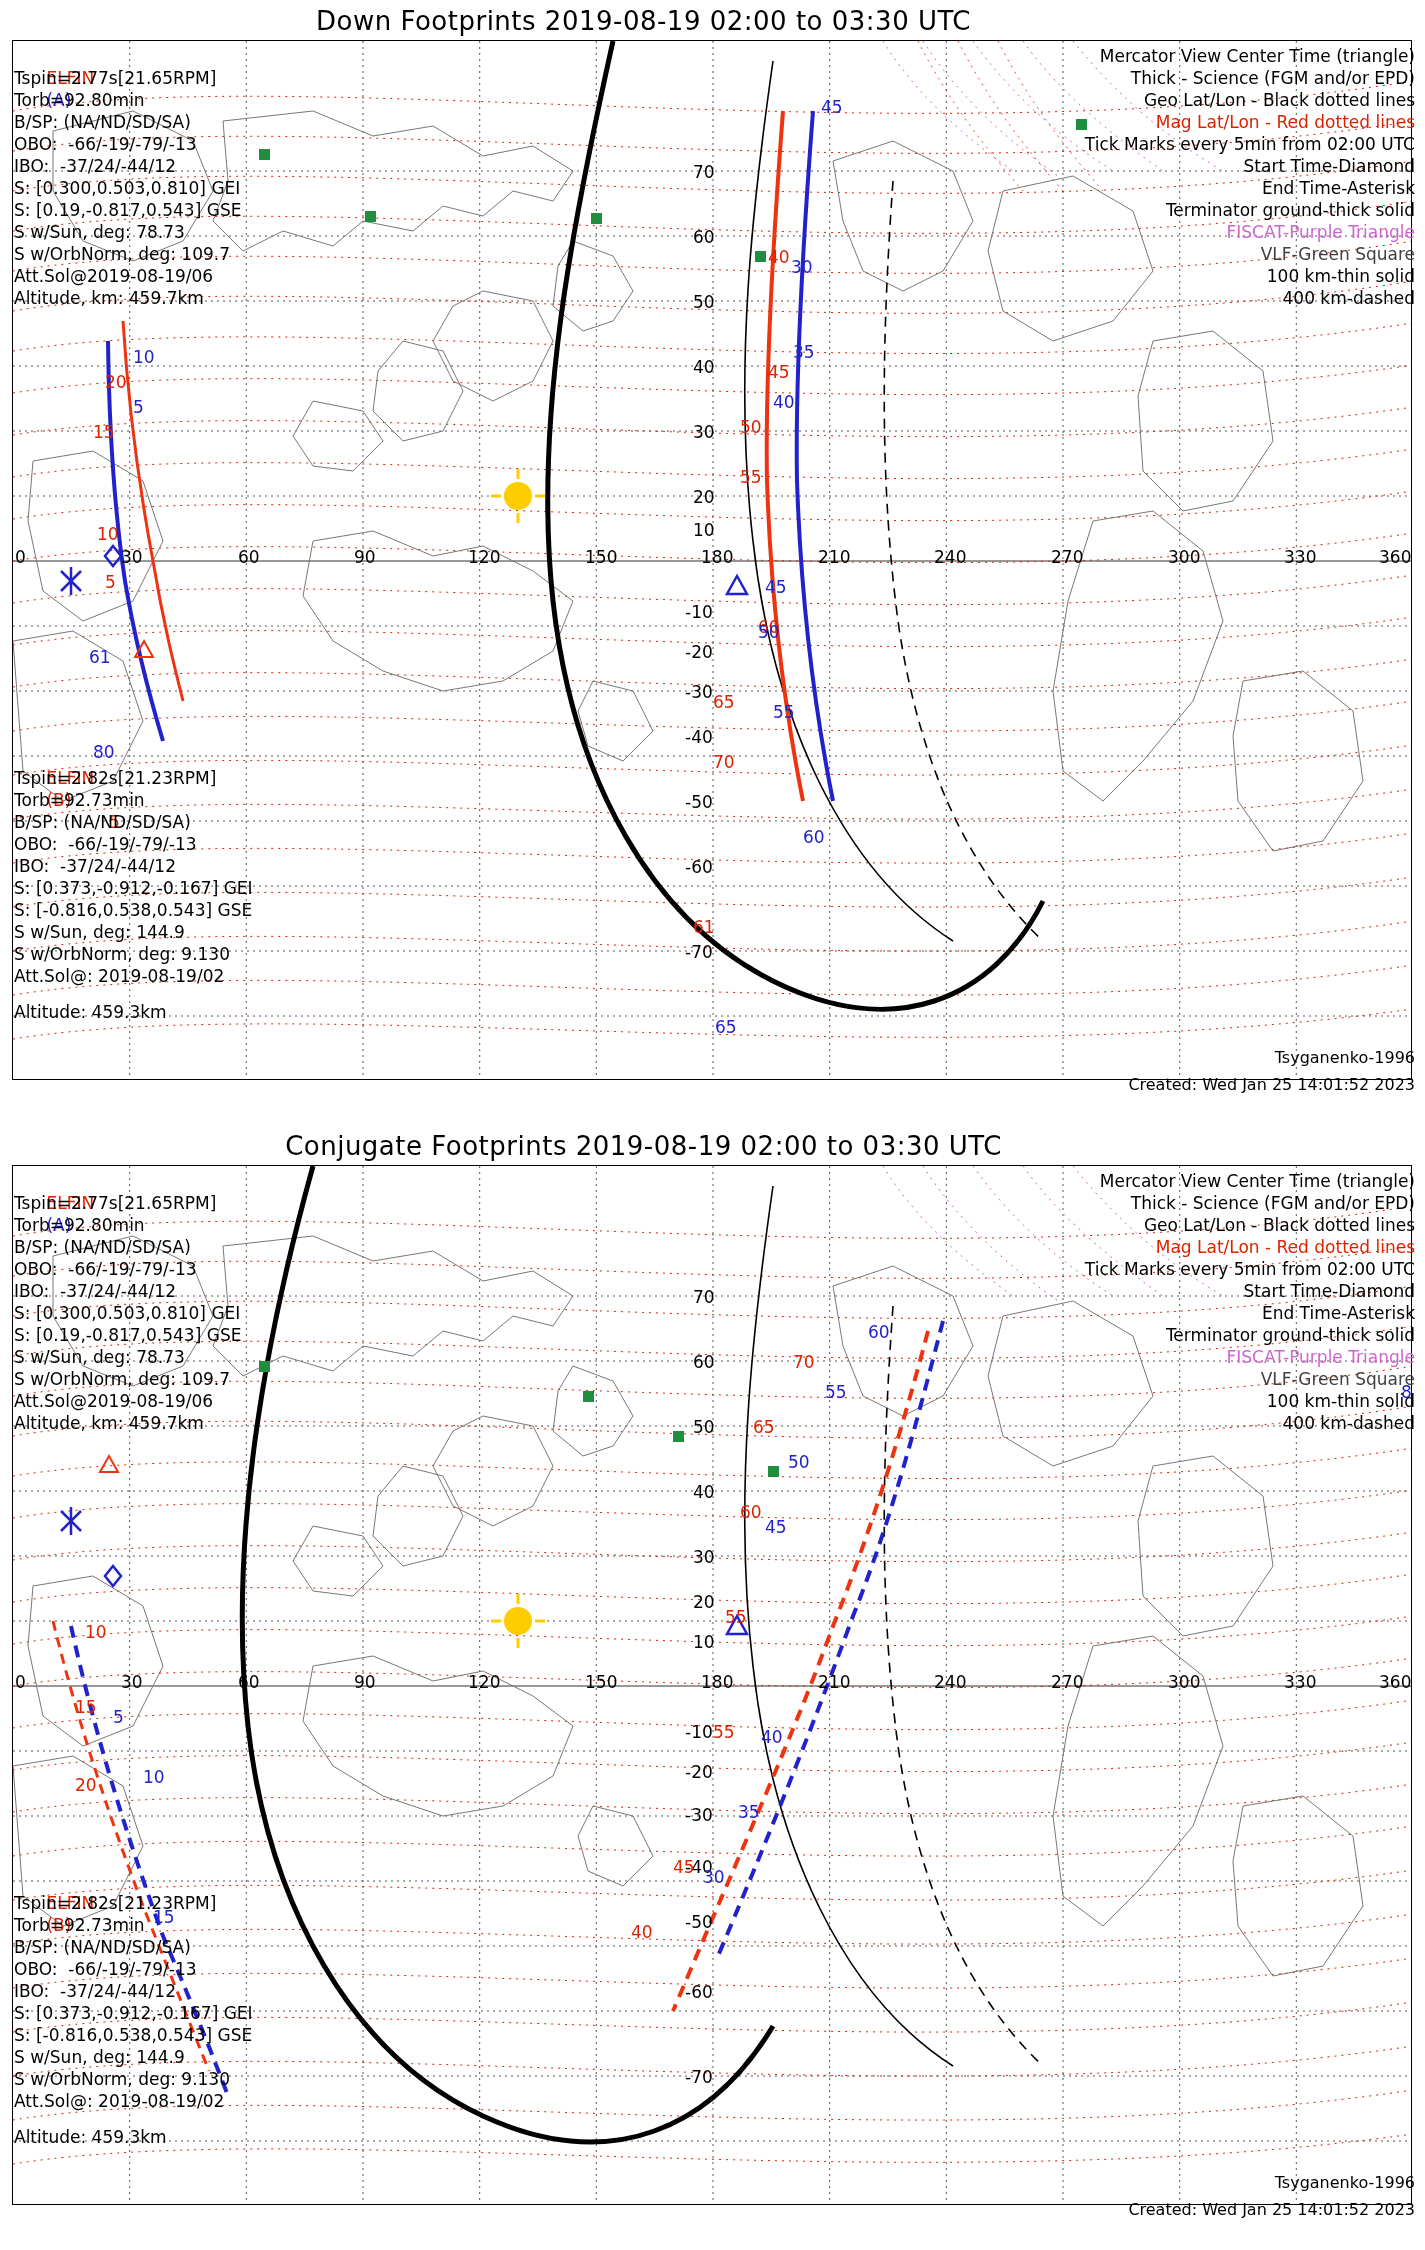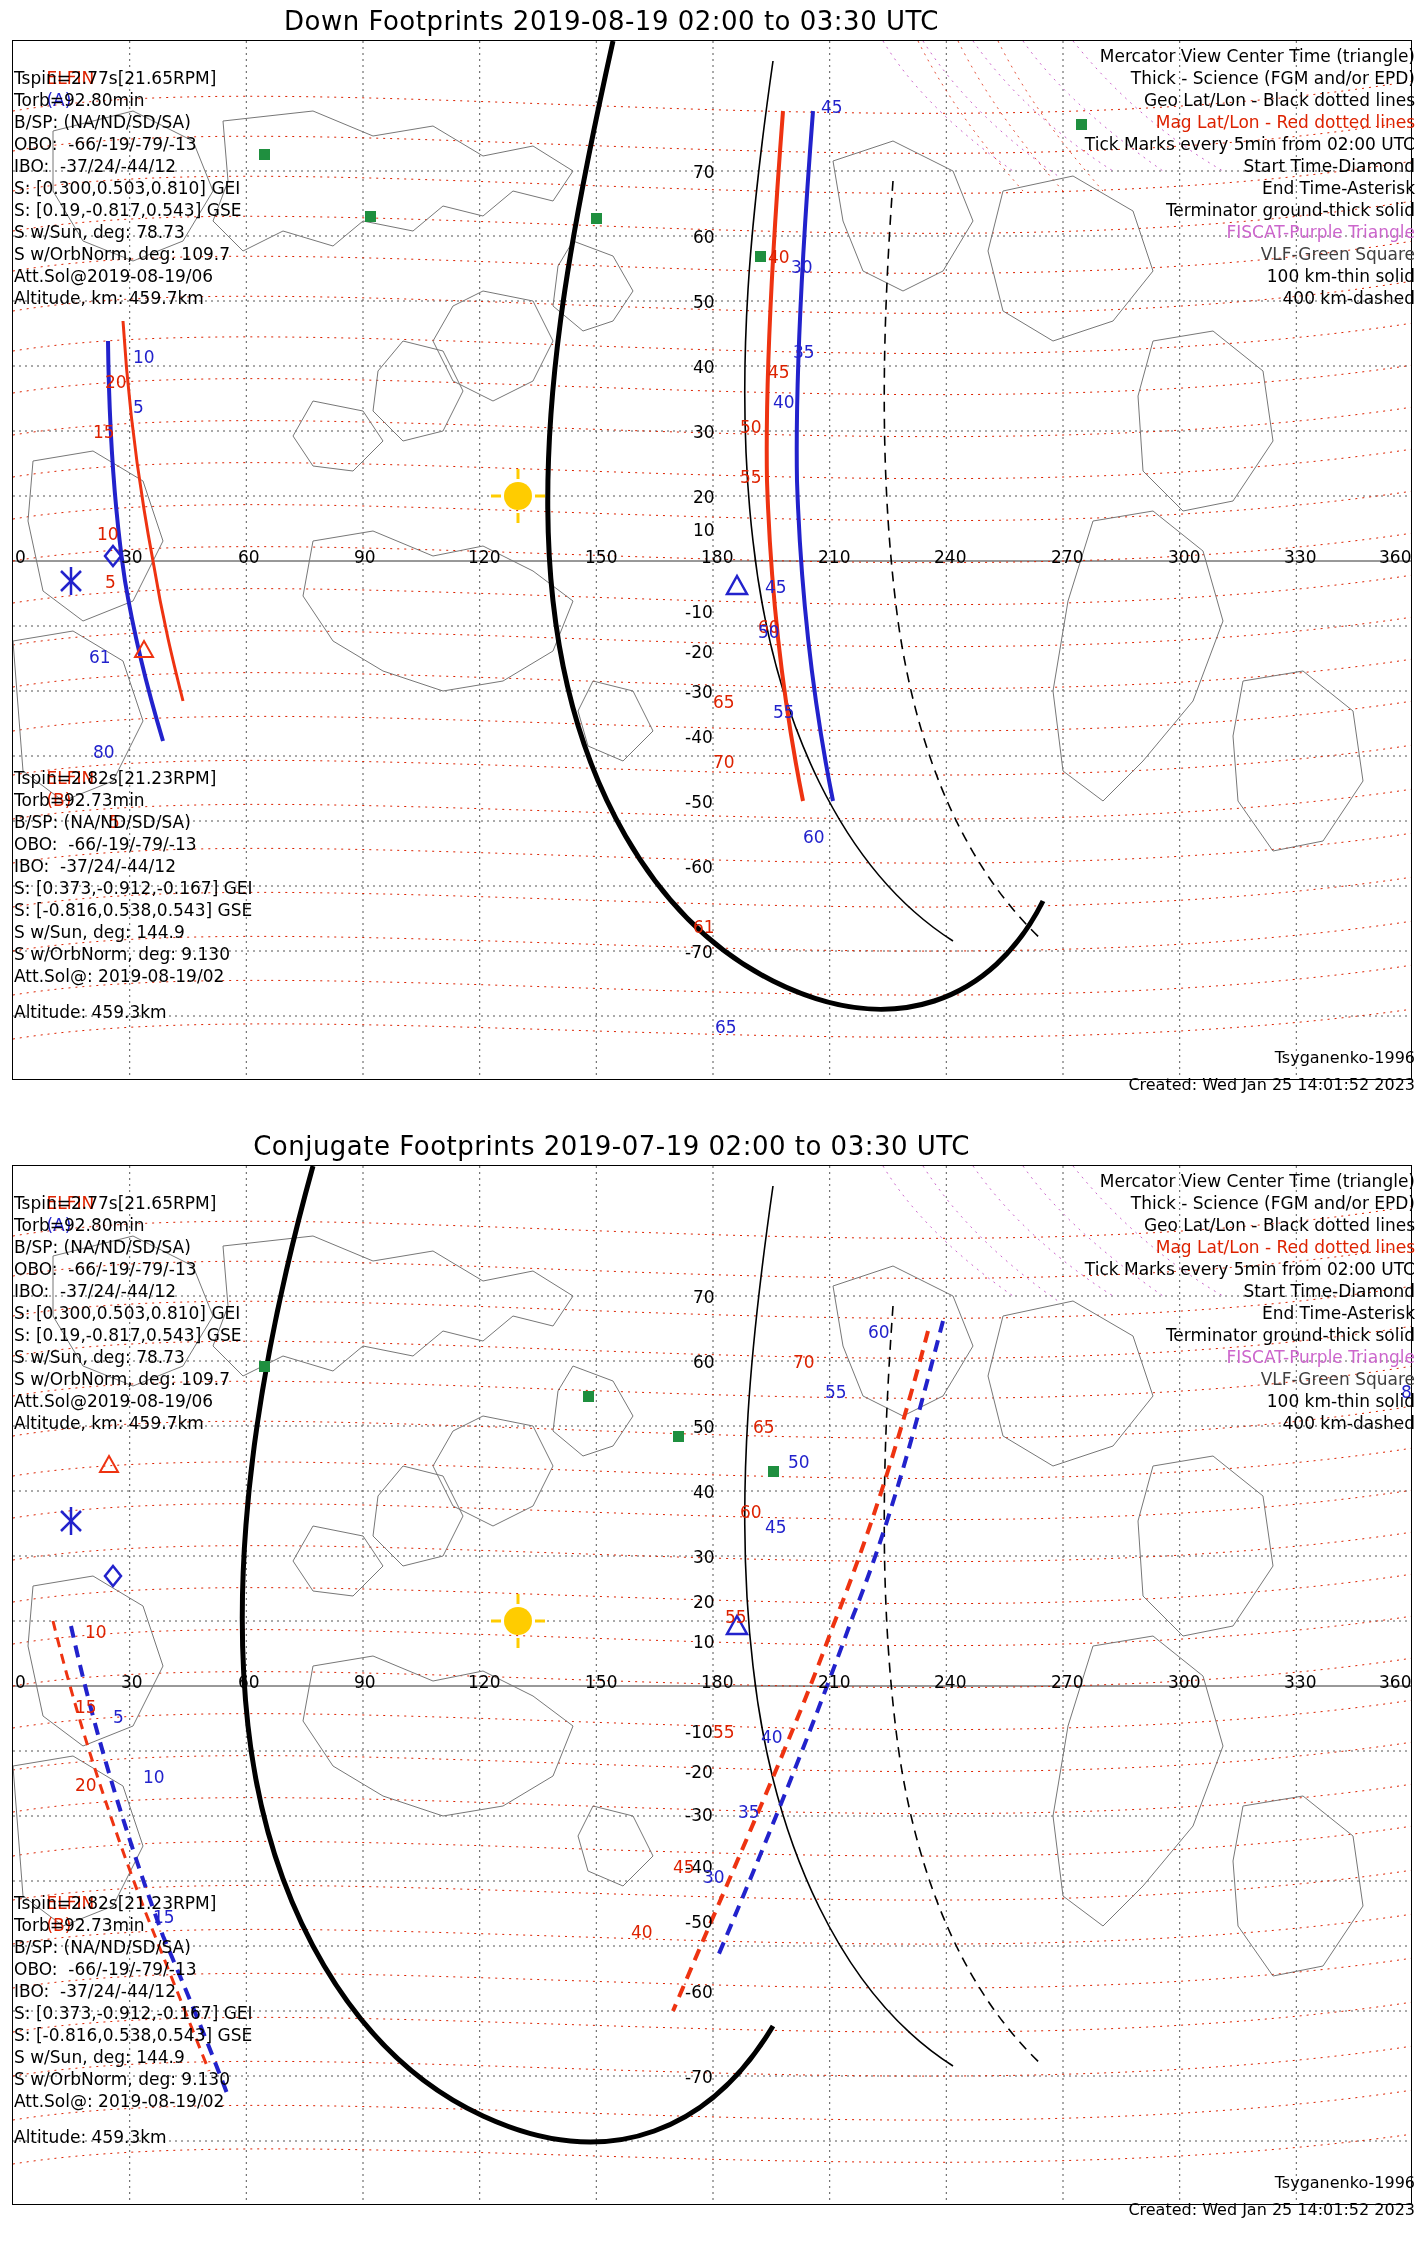--- a/index.html
+++ b/index.html
@@ -1,21 +1,21 @@
 <!DOCTYPE html>
 <html><head>
 <meta charset="utf-8">
 <style>
   html,body{margin:0;padding:0;background:#ffffff;}
   body{width:1425px;height:2250px;font-family:"DejaVu Sans",sans-serif;color:#000;}
   .page{position:relative;width:1425px;height:2250px;}
   .panel{position:relative;width:1425px;height:1125px;}
   .panel-title{
     position:absolute;left:0;top:6px;width:1223px;text-align:center;
-    font-size:26px;letter-spacing:0.5px;color:#000;
+    font-size:26px;letter-spacing:0.5px;color:#000;padding-left:32px;
   }
   .map-frame{
     position:absolute;left:12px;top:40px;width:1400px;height:1040px;
     border:1px solid #000;box-sizing:border-box;overflow:hidden;background:#fff;
   }
   .map-svg{position:absolute;left:0;top:0;}
   .txt{position:absolute;white-space:pre;font-size:17px;line-height:22px;}
   .blue{color:#2222cc;}
   .red{color:#dd2200;}
   .black{color:#000;}
@@ -259,21 +259,21 @@
     <div class="txt rightblock purple" style="top:221px;">FISCAT-Purple Triangle</div>
     <div class="txt rightblock green" style="top:243px;">VLF-Green Square</div>
     <div class="txt rightblock black" style="top:265px;">100 km-thin solid</div>
     <div class="txt rightblock black" style="top:287px;">400 km-dashed</div>
 
     <div class="credit" style="top:1048px;">Tsyganenko-1996</div>
     <div class="credit" style="top:1075px;">Created: Wed Jan 25 14:01:52 2023</div>
   </div>
 
   <div class="panel">
-    <div class="panel-title">Conjugate Footprints 2019-07-19 02:00 to 03:30 UTC</div>
+    <div class="panel-title">Conjugate Footprints 2019-08-19 02:00 to 03:30 UTC</div>
 
     <div class="map-frame">
       <svg class="map-svg" width="1400" height="1040" viewBox="0 0 1400 1040">
         <g stroke="#555" stroke-width="1" stroke-dasharray="2,4" fill="none">
           <line x1="116.7" y1="0" x2="116.7" y2="1040"></line>
           <line x1="233.3" y1="0" x2="233.3" y2="1040"></line>
           <line x1="350" y1="0" x2="350" y2="1040"></line>
           <line x1="466.7" y1="0" x2="466.7" y2="1040"></line>
           <line x1="583.3" y1="0" x2="583.3" y2="1040"></line>
           <line x1="700" y1="0" x2="700" y2="1040"></line>

